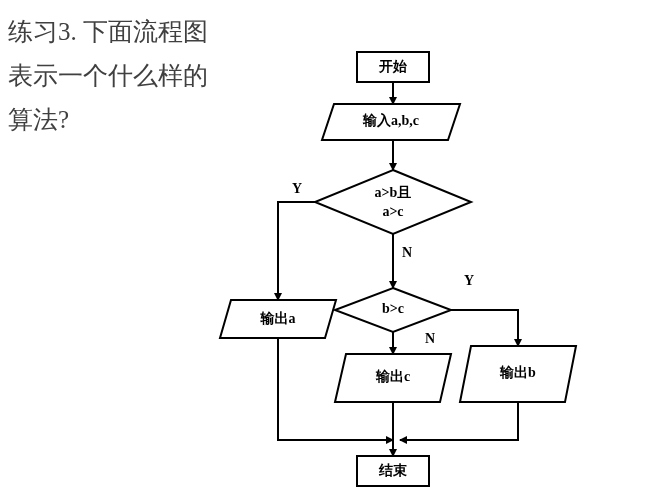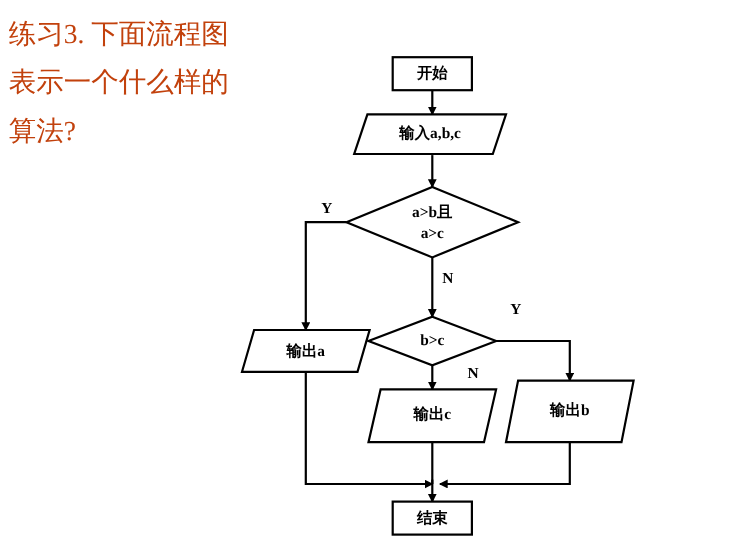--- a/index.html
+++ b/index.html
@@ -22,21 +22,21 @@
     height: 500px;
   }
   .prompt {
     position: absolute;
     left: 8px;
     top: 10px;
     width: 300px;
     font-family: "Liberation Serif", serif;
     font-size: 25px;
     line-height: 44px;
-    color: #c2410c;
+    color: #404040;
     white-space: pre-line;
   }
   svg.flow {
     position: absolute;
     left: 0;
     top: 0;
     width: 667px;
     height: 500px;
   }
   .node-text {

